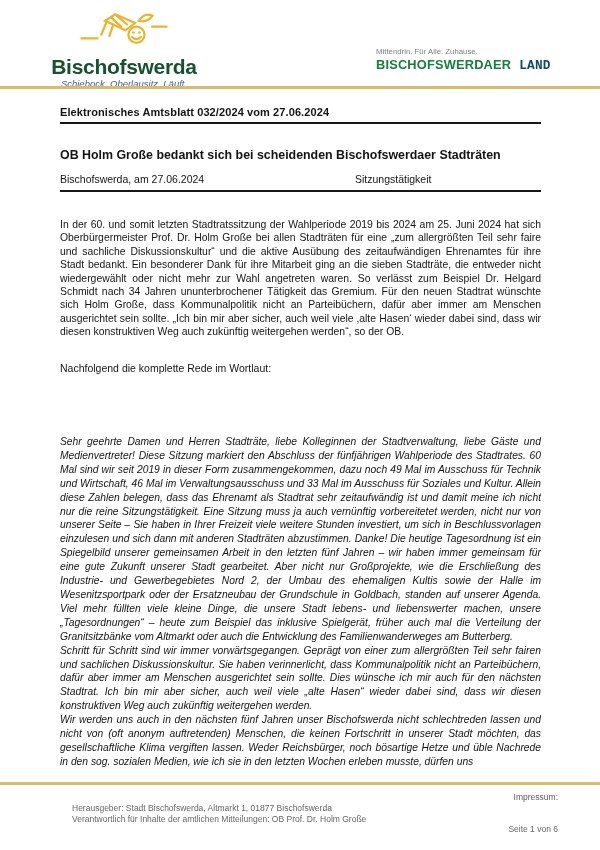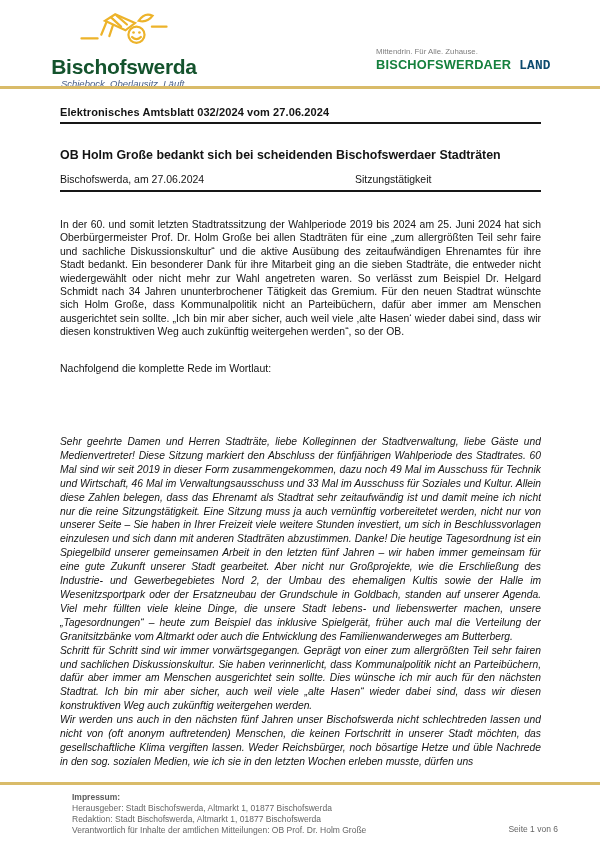--- a/index.html
+++ b/index.html
@@ -31,21 +31,21 @@
   .byline{position:absolute;left:295px;top:0;}
   .rule2{position:absolute;left:60px;top:190px;width:481px;height:2px;background:#161616;}
   
   .p1{position:absolute;left:60px;top:218px;width:481px;font-size:10.4px;line-height:13.4px;text-align:justify;}
   .lead-in{position:absolute;left:60px;top:362px;width:481px;font-size:10.5px;}
   .speech{position:absolute;left:60px;top:388px;width:481px;font-size:10.3px;line-height:13.9px;
     font-style:italic;text-align:justify;max-height:390px;overflow:hidden;margin-top:47px;}
   .speech p{margin:0;}
   
   .footer{position:absolute;left:72px;top:792px;width:486px;font-size:8.5px;line-height:10.9px;color:#666666;}
-  .footer .imp{font-weight:bold;color:#5c5c5c;}
+  .footer .imp{font-weight:normal;color:#5c5c5c;text-align:right;}
   .page-ind{position:absolute;right:42px;top:824px;font-size:8.5px;color:#666666;}
 </style>
 </head>
 <body>
 
 <div class="page">
 
   <div class="hdr-left">
     <svg class="mascot" width="120" height="44" viewBox="0 0 120 60">
       <g stroke="#edb32a" stroke-width="3" fill="none" stroke-linecap="round">
@@ -92,18 +92,17 @@
   <div class="speech">
     <p>Sehr geehrte Damen und Herren Stadträte, liebe Kolleginnen der Stadtverwaltung, liebe Gäste und Medienvertreter! Diese Sitzung markiert den Abschluss der fünfjährigen Wahlperiode des Stadtrates. 60 Mal sind wir seit 2019 in dieser Form zusammengekommen, dazu noch 49 Mal im Ausschuss für Technik und Wirtschaft, 46 Mal im Verwaltungsausschuss und 33 Mal im Ausschuss für Soziales und Kultur. Allein diese Zahlen belegen, dass das Ehrenamt als Stadtrat sehr zeitaufwändig ist und damit meine ich nicht nur die reine Sitzungstätigkeit. Eine Sitzung muss ja auch vernünftig vorbereitetet werden, nicht nur von unserer Seite – Sie haben in Ihrer Freizeit viele weitere Stunden investiert, um sich in Beschlussvorlagen einzulesen und sich dann mit anderen Stadträten abzustimmen. Danke! Die heutige Tagesordnung ist ein Spiegelbild unserer gemeinsamen Arbeit in den letzten fünf Jahren – wir haben immer gemeinsam für eine gute Zukunft unserer Stadt gearbeitet. Aber nicht nur Großprojekte, wie die Erschließung des Industrie- und Gewerbegebietes Nord 2, der Umbau des ehemaligen Kultis sowie der Halle im Wesenitzsportpark oder der Ersatzneubau der Grundschule in Goldbach, standen auf unserer Agenda. Viel mehr füllten viele kleine Dinge, die unsere Stadt lebens- und liebenswerter machen, unsere „Tagesordnungen“ – heute zum Beispiel das inklusive Spielgerät, früher auch mal die Verteilung der Granitsitzbänke vom Altmarkt oder auch die Entwicklung des Familienwanderweges am Butterberg.</p>
     <p>Schritt für Schritt sind wir immer vorwärtsgegangen. Geprägt von einer zum allergrößten Teil sehr fairen und sachlichen Diskussionskultur. Sie haben verinnerlicht, dass Kommunalpolitik nicht an Parteibüchern, dafür aber immer am Menschen ausgerichtet sein sollte. Dies wünsche ich mir auch für den nächsten Stadtrat. Ich bin mir aber sicher, auch weil viele „alte Hasen“ wieder dabei sind, dass wir diesen konstruktiven Weg auch zukünftig weitergehen werden.</p>
     <p>Wir werden uns auch in den nächsten fünf Jahren unser Bischofswerda nicht schlechtreden lassen und nicht von (oft anonym auftretenden) Menschen, die keinen Fortschritt in unserer Stadt möchten, das gesellschaftliche Klima vergiften lassen. Weder Reichsbürger, noch bösartige Hetze und üble Nachrede in den sog. sozialen Medien, wie ich sie in den letzten Wochen erleben musste, dürfen uns</p>
   </div>
 
   <div class="gold-rule bottom"></div>
   <div class="footer">
     <div class="imp">Impressum:</div>
     <div>Herausgeber: Stadt Bischofswerda, Altmarkt 1, 01877 Bischofswerda</div>
-    <div>Redaktion: Stadt Bischofswerda, Altmarkt 1, 01877 Bischofswerda</div>
     <div>Verantwortlich für Inhalte der amtlichen Mitteilungen: OB Prof. Dr. Holm Große</div>
   </div>
   <div class="page-ind">Seite 1 von 6</div>
 
 </div>
 
 </body></html>

